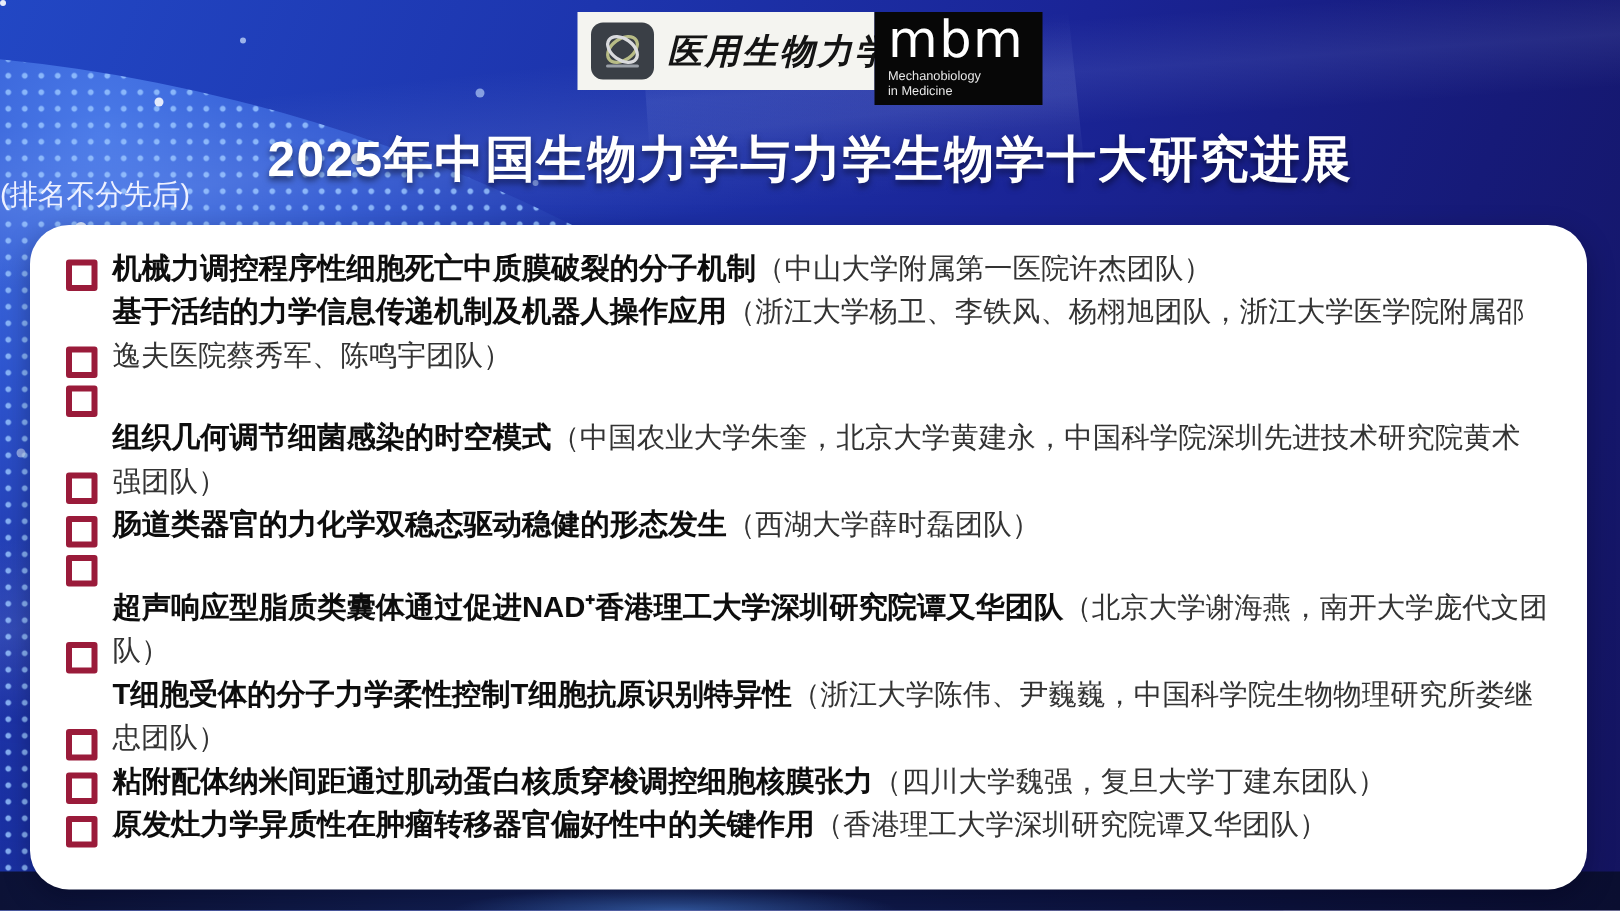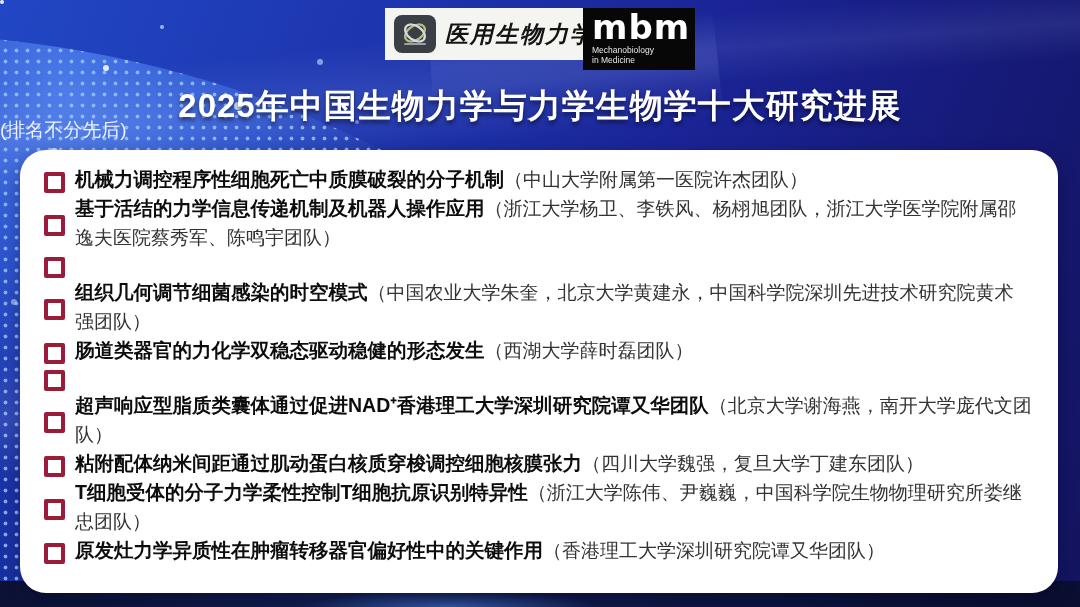--- a/index.html
+++ b/index.html
@@ -34,34 +34,34 @@
     background:radial-gradient(ellipse at 50% 100%,rgba(90,160,255,0.45),rgba(90,160,255,0) 70%);}
 
   
   .logos{position:absolute;top:8px;left:0;width:100%;display:flex;justify-content:center;align-items:flex-start;}
   .logo-journal{width:198px;height:52px;background:#f4f4f0;display:flex;align-items:center;padding:0 9px;box-sizing:border-box;}
   .emblem{width:42px;height:38px;background:#3a3f46;border-radius:8px;flex:0 0 auto;margin-right:9px;
     display:flex;align-items:center;justify-content:center;}
   .journal-name{font-family:"DejaVu Serif",serif;font-style:italic;font-weight:bold;font-size:23px;
     color:#141414;letter-spacing:2px;white-space:nowrap;}
   .logo-mbm{width:112px;height:62px;background:#070707;color:#fff;padding:1px 9px 0;box-sizing:border-box;}
-  .mbm-acronym{font-weight:bold;font-size:34px;line-height:36px;letter-spacing:1px;font-family:"DejaVu Sans",sans-serif;}
+  .mbm-acronym{font-weight:normal;font-size:34px;line-height:36px;letter-spacing:1px;font-family:"DejaVu Sans",sans-serif;}
   .mbm-tagline{font-size:8.5px;line-height:10px;color:#e8e8e8;}
 
   
   .title{position:absolute;top:74px;left:0;width:100%;text-align:center;color:#ffffff;
     font-size:33px;font-weight:bold;letter-spacing:1px;text-shadow:0 3px 4px rgba(0,0,15,0.55);margin-top:10px;}
   .subtitle{position:absolute;top:117px;left:0;width:100%;text-align:left;color:#eef1ff;font-size:19px;}
 
   
   .panel{position:absolute;left:20px;top:150px;width:1038px;height:443px;background:#ffffff;
     border-radius:26px;box-sizing:border-box;padding:15px 26px 10px 22px;
     box-shadow:0 6px 18px rgba(0,0,25,0.35);}
   ul.list{list-style:none;margin:0;padding:0;}
-  li.item{display:flex;align-items:center;line-height:29px;}
+  li.item{display:flex;align-items:flex-end;line-height:29px;}
   .bullet{width:13px;height:13px;border:4px solid #9a1b3a;border-radius:2px;box-sizing:content-box;
     flex:0 0 auto;margin:5px 10px 0 2px;}
   .item-text{font-size:19px;color:#111;}
   .item-title{font-weight:bold;color:#0d0d0d;font-size:19.5px;}
   .item-team{font-weight:normal;color:#333;font-size:19px;}
 </style>
 </head>
 <body>
 
 <div class="bg-sphere"></div>
@@ -116,24 +116,24 @@
     </li>
     <li class="item">
       <span class="bullet"></span>
     </li>
     <li class="item">
       <span class="bullet"></span>
       <span class="item-text"><span class="item-title">超声响应型脂质类囊体通过促进NAD⁺香港理工大学深圳研究院谭又华团队</span><span class="item-team">（北京大学谢海燕，南开大学庞代文团队）</span></span>
     </li>
     <li class="item">
       <span class="bullet"></span>
-      <span class="item-text"><span class="item-title">粘附配体纳米间距通过肌动蛋白核质穿梭调控细胞核膜张力</span><span class="item-team">（四川大学魏强，复旦大学丁建东团队）</span></span>
+      <span class="item-text"><span class="item-title">T细胞受体的分子力学柔性控制T细胞抗原识别特异性</span><span class="item-team">（浙江大学陈伟、尹巍巍，中国科学院生物物理研究所娄继忠团队）</span></span>
     </li>
     <li class="item">
       <span class="bullet"></span>
-      <span class="item-text"><span class="item-title">T细胞受体的分子力学柔性控制T细胞抗原识别特异性</span><span class="item-team">（浙江大学陈伟、尹巍巍，中国科学院生物物理研究所娄继忠团队）</span></span>
+      <span class="item-text"><span class="item-title">粘附配体纳米间距通过肌动蛋白核质穿梭调控细胞核膜张力</span><span class="item-team">（四川大学魏强，复旦大学丁建东团队）</span></span>
     </li>
     <li class="item">
       <span class="bullet"></span>
       <span class="item-text"><span class="item-title">原发灶力学异质性在肿瘤转移器官偏好性中的关键作用</span><span class="item-team">（香港理工大学深圳研究院谭又华团队）</span></span>
     </li>
   </ul>
 </div>
 
 </body></html>

